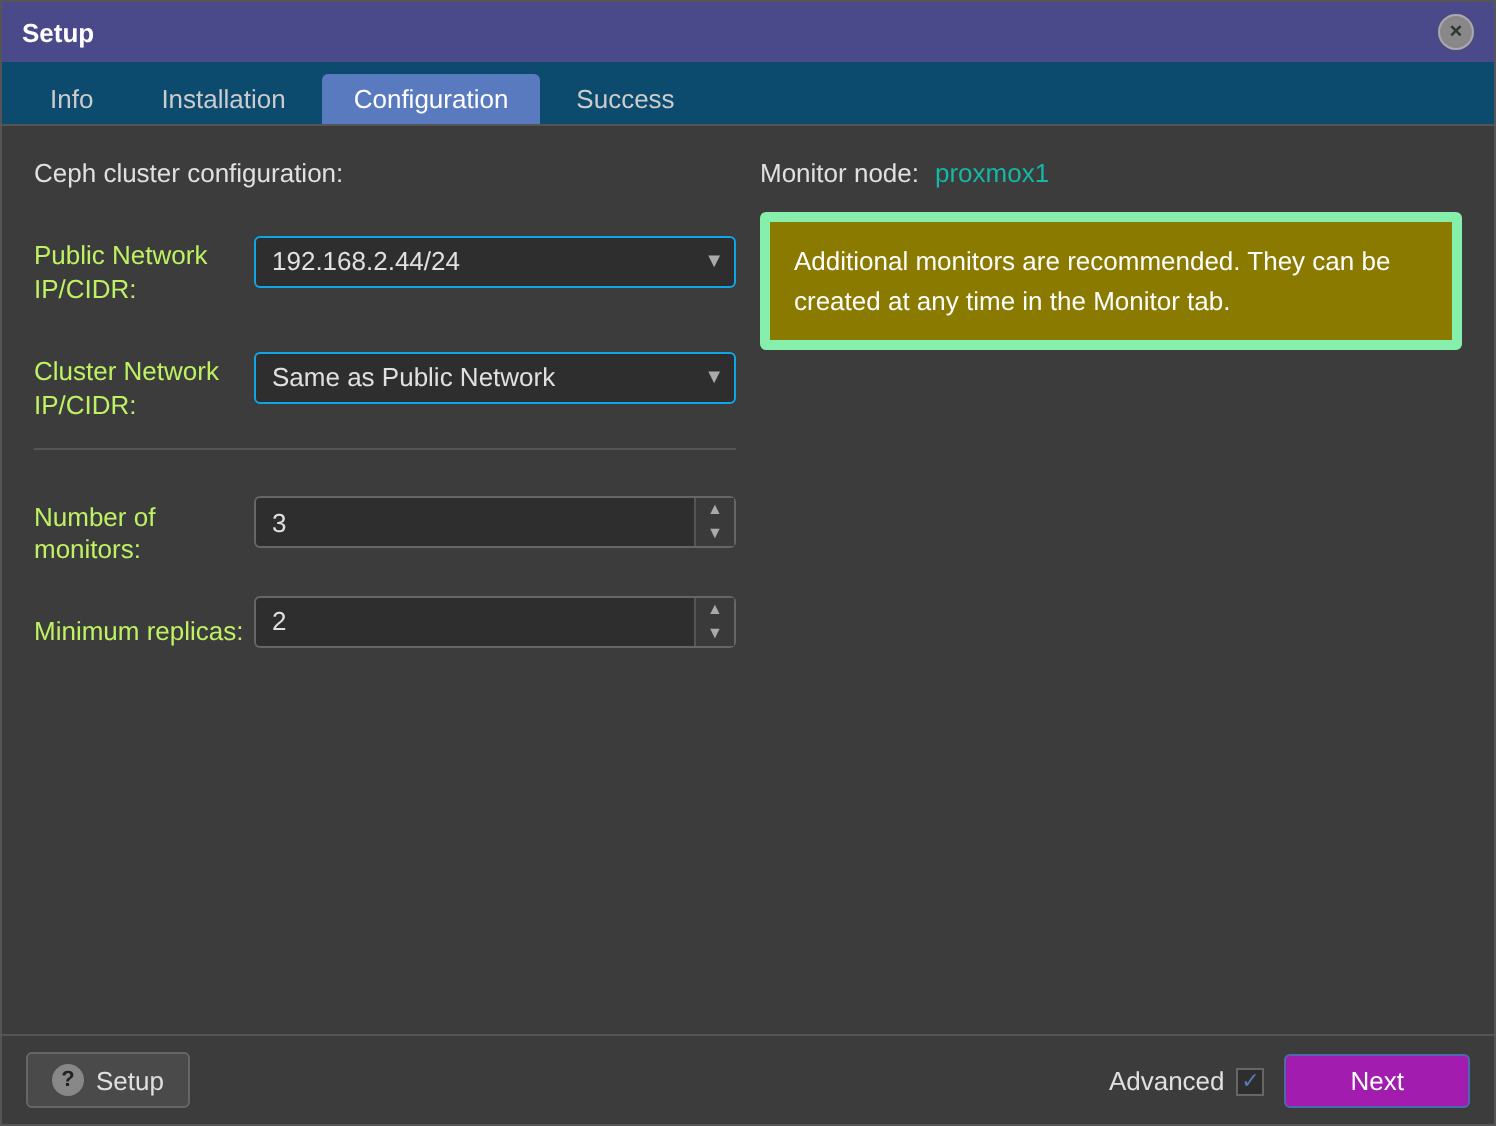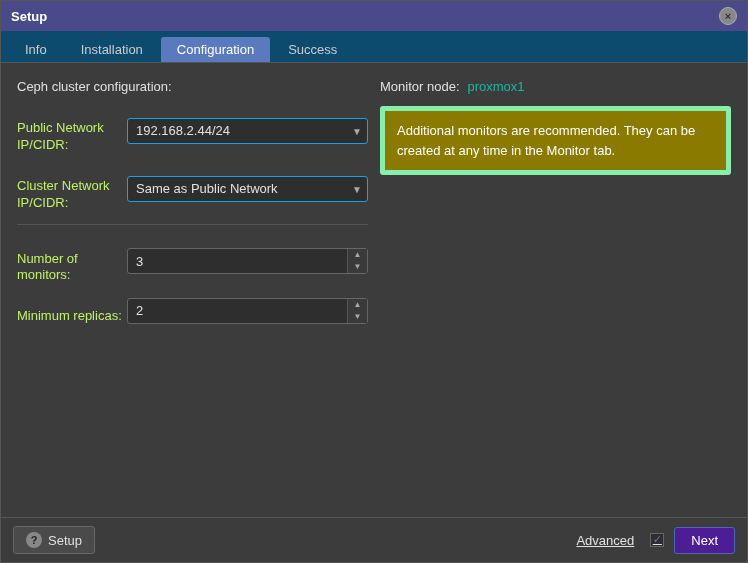--- a/index.html
+++ b/index.html
@@ -249,44 +249,43 @@
     .footer-right {
       display: flex;
       align-items: center;
       gap: 10px;
     }
 
     .advanced-label {
       font-size: 13px;
       color: #e0e0e0;
       display: flex;
-      align-items: flex-start;
-      gap: 16px;
-      text-decoration: underline;
+      align-items: flex-end;
+      gap: 6px;
     }
 
     .advanced-checkbox {
       width: 14px;
       height: 14px;
       border: 1px solid #666;
       background: #2e2e2e;
       cursor: pointer;
       display: flex;
       align-items: center;
       justify-content: center;
     }
 
     .checkmark {
       color: #5a7abf;
       font-size: 11px;
     }
 
     .next-btn {
-      padding: 5px 16px;
-      background: #4c1d95;
+      padding: 5px 32px;
+      background: #a21caf;
       border: 1px solid #4a6aaf;
       border-radius: 3px;
       color: #fff;
       cursor: pointer;
       font-size: 13px;
     }
   </style>
 </head>
 <body>
 

